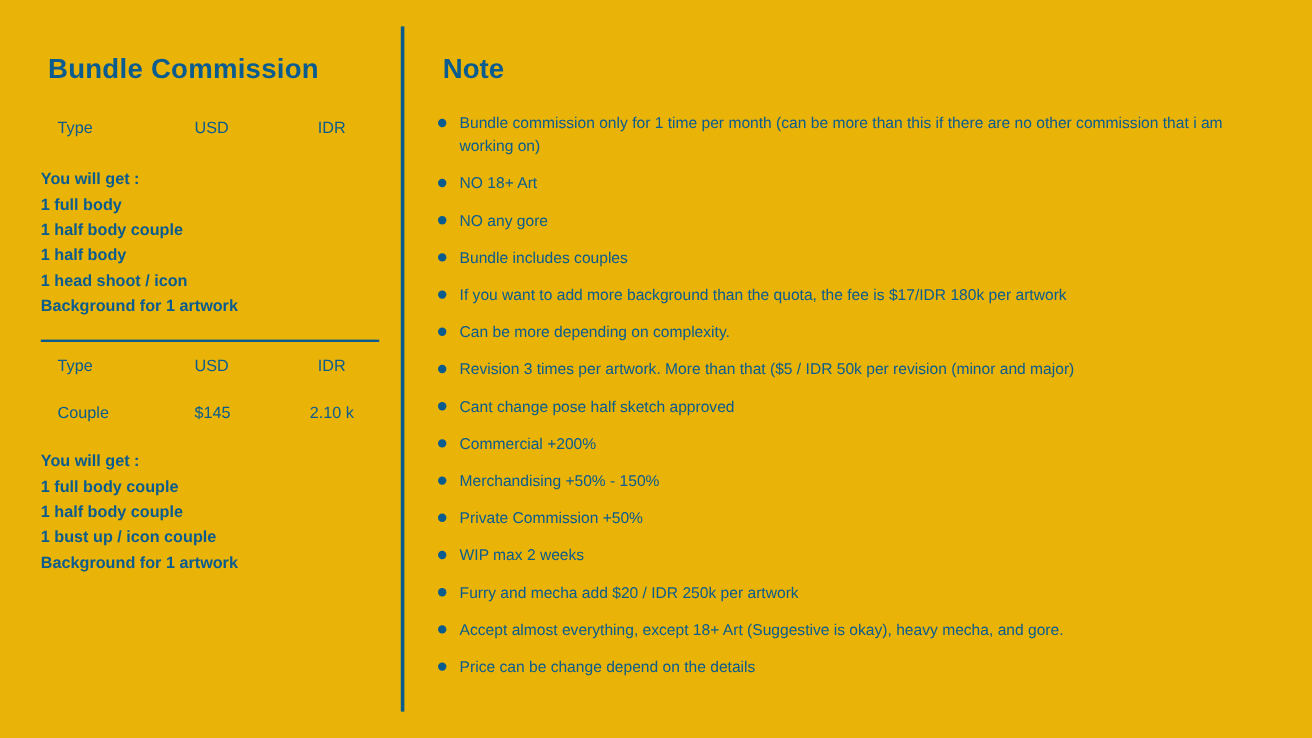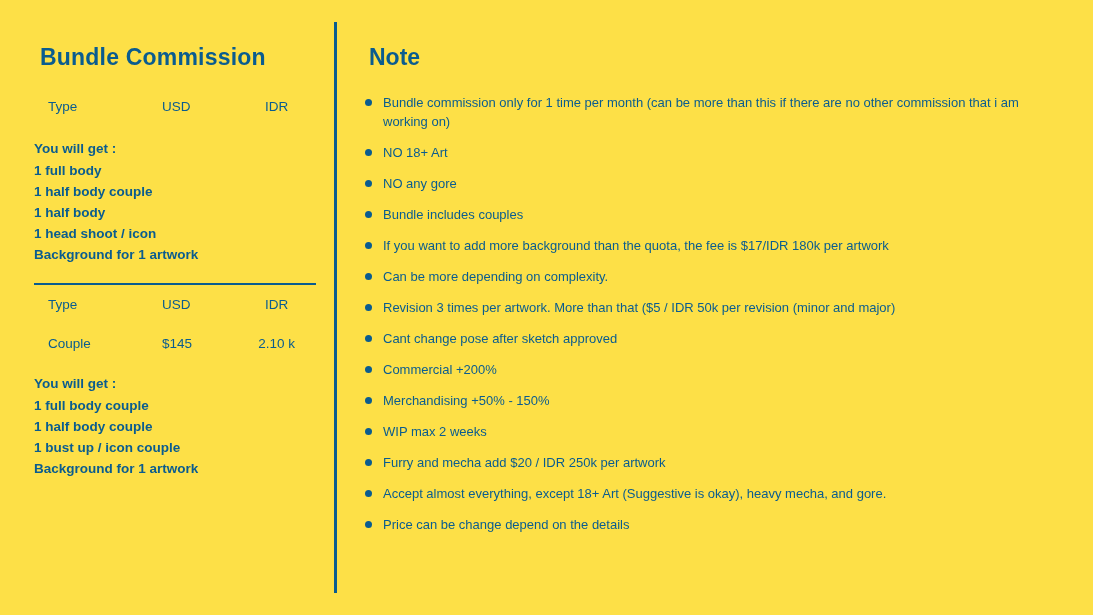--- a/index.html
+++ b/index.html
@@ -11,21 +11,21 @@
     width: 1093px;
     height: 615px;
     font-family: "Liberation Sans", sans-serif;
     color: #0a5c8f;
     overflow: hidden;
   }
   .page {
     position: relative;
     width: 1093px;
     height: 615px;
-    background: #fde047;
+    background: #eab308;
     box-sizing: border-box;
     display: flex;
     padding: 22px 26px 22px 34px;
   }
   
   .left-col {
     width: 282px;
     flex: 0 0 282px;
     padding-top: 22px;
   }
@@ -179,23 +179,24 @@
   <div class="right-col">
     <h1 class="right-title">Note</h1>
     <ul class="notes-list">
       <li>Bundle commission only for 1 time per month (can be more than this if there are no other commission that i am working on)</li>
       <li>NO 18+ Art</li>
       <li>NO any gore</li>
       <li>Bundle includes couples</li>
       <li>If you want to add more background than the quota, the fee is $17/IDR 180k per artwork</li>
       <li>Can be more depending on complexity.</li>
       <li>Revision 3 times per artwork. More than that ($5 / IDR 50k per revision (minor and major)</li>
-      <li>Cant change pose after sketch approved</li>
+      <li>Cant change pose half sketch approved</li>
       <li>Commercial +200%</li>
       <li>Merchandising +50% - 150%</li>
+      <li>Private Commission +50%</li>
       <li>WIP max 2 weeks</li>
       <li>Furry and mecha add $20 / IDR 250k per artwork</li>
       <li>Accept almost everything, except 18+ Art (Suggestive is okay), heavy mecha, and gore.</li>
       <li>Price can be change depend on the details</li>
     </ul>
   </div>
 
 </div>
 
 </body></html>

